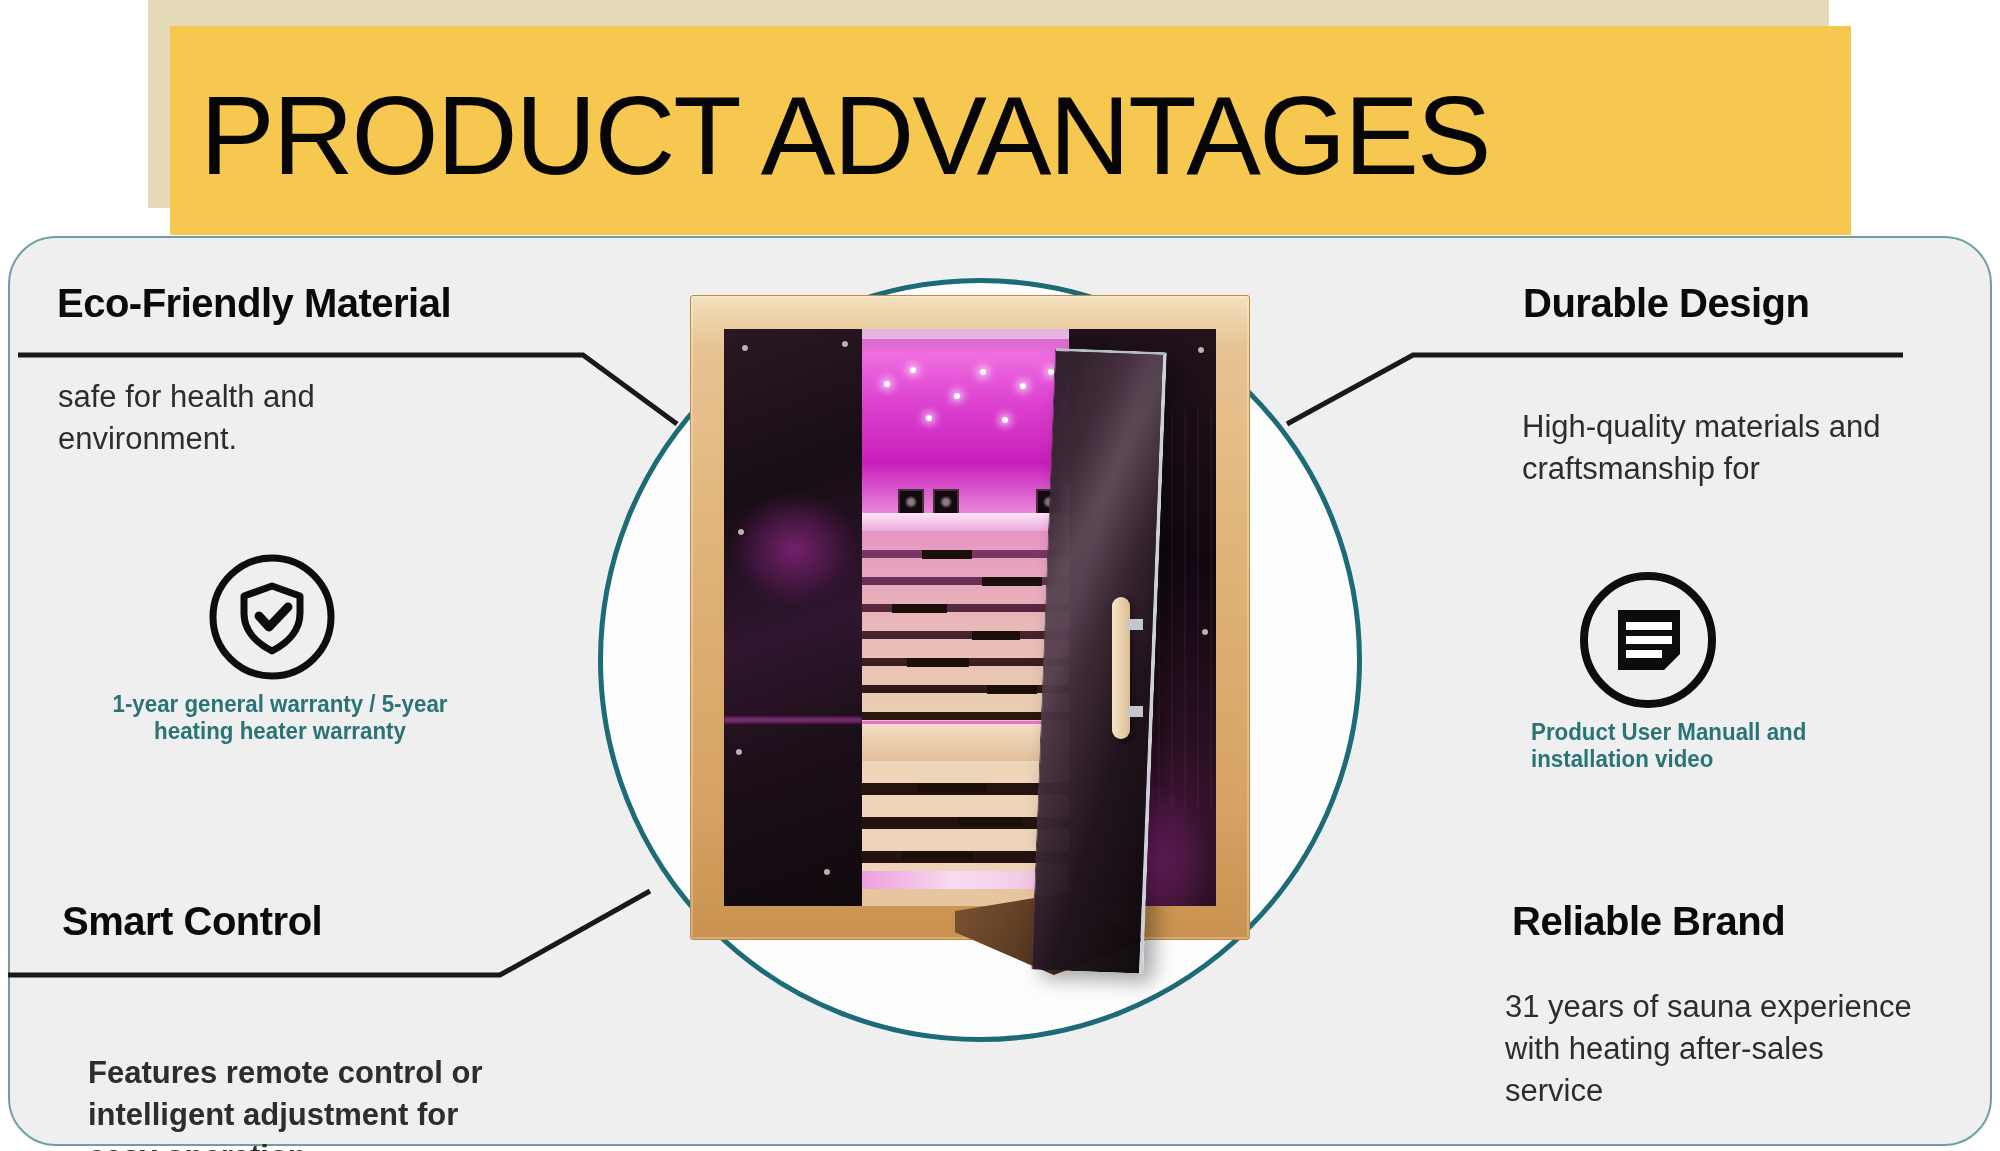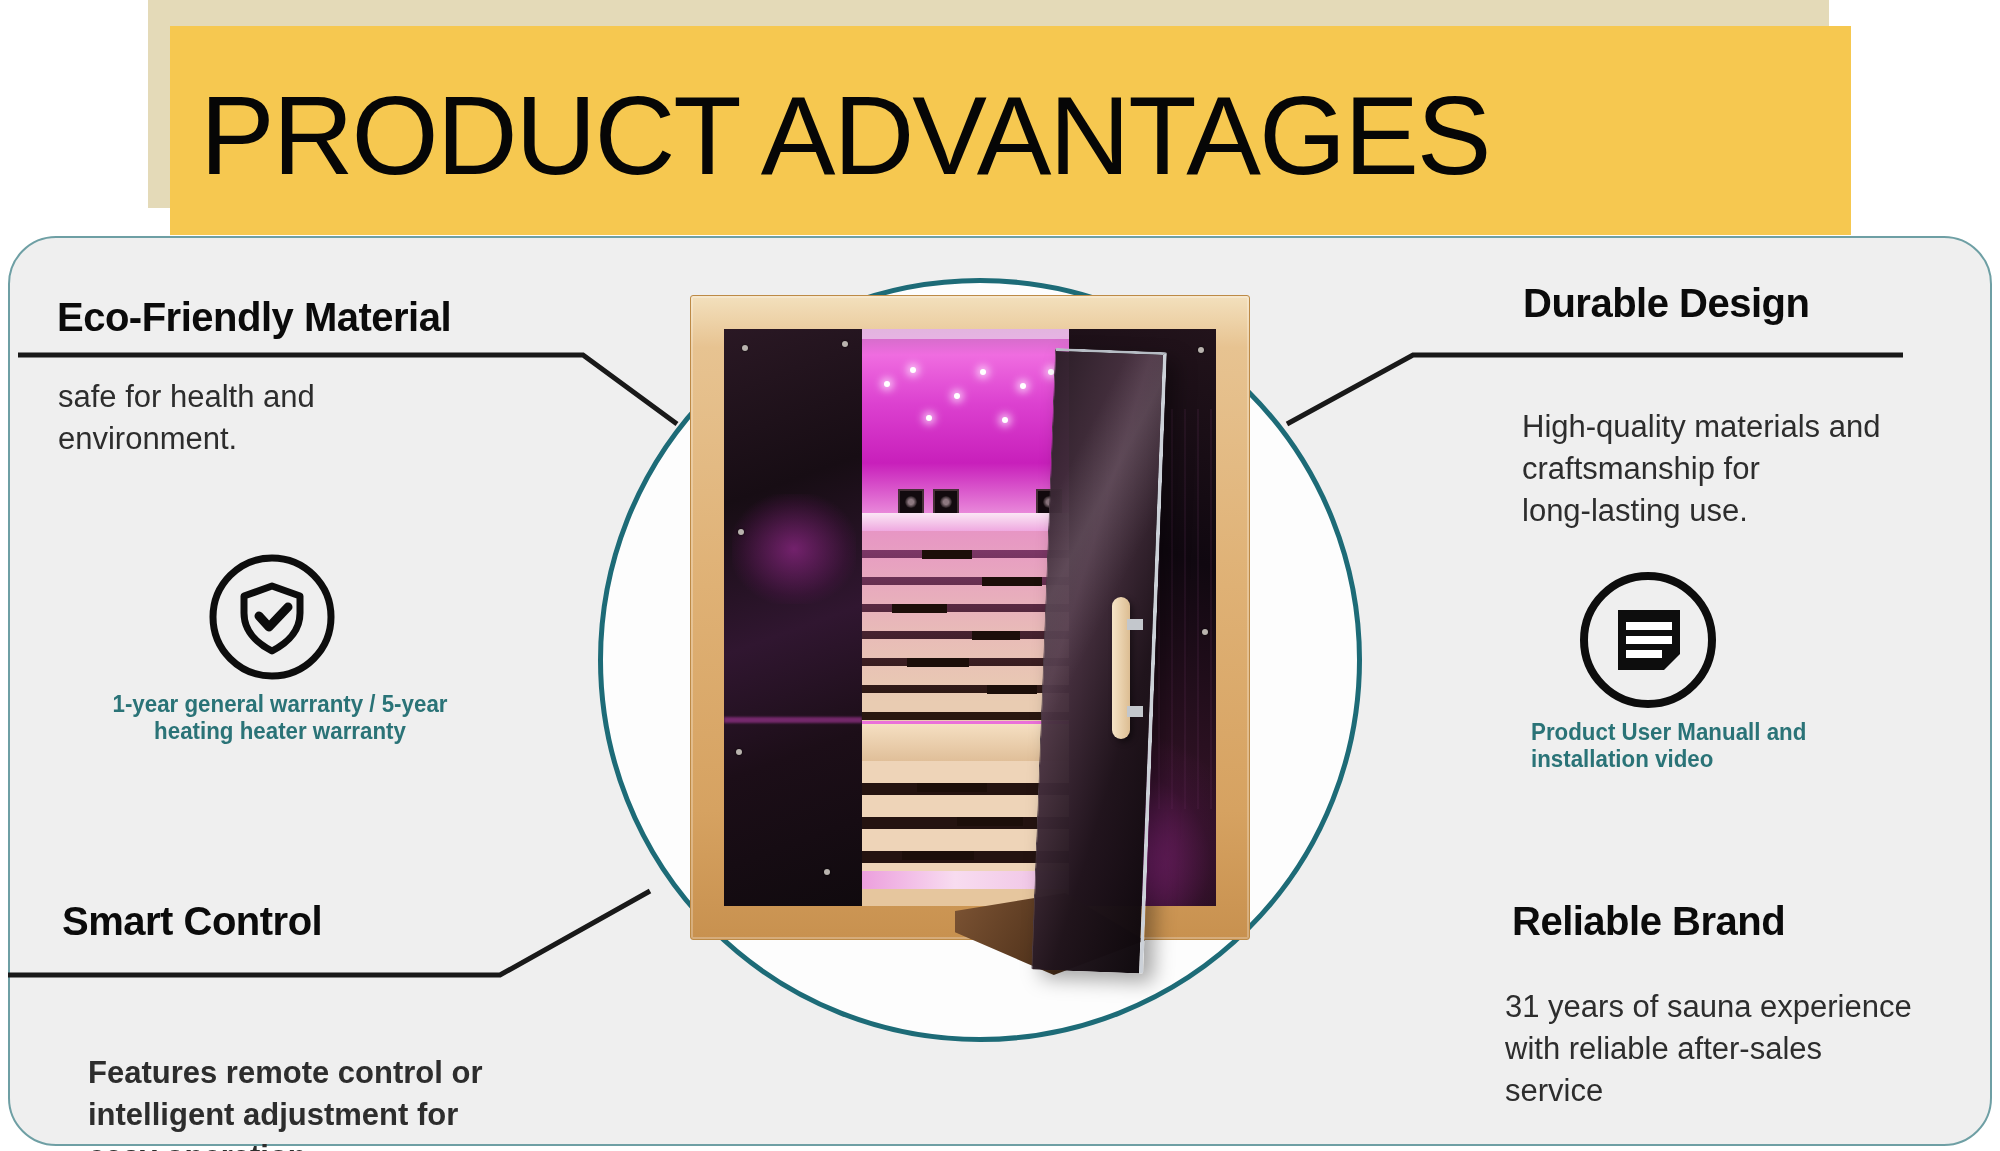--- a/index.html
+++ b/index.html
@@ -107,42 +107,41 @@
 <div class="title">PRODUCT ADVANTAGES</div>
 
 <div class="card"></div>
 
 <svg class="lines" width="2000" height="1151" viewBox="0 0 2000 1151">
   <polyline points="18,355 583,355 677,424" fill="none" stroke="#191919" stroke-width="5"></polyline>
   <polyline points="1903,355 1413,355 1287,424" fill="none" stroke="#191919" stroke-width="5"></polyline>
   <polyline points="8,975 500,975 650,891" fill="none" stroke="#191919" stroke-width="5"></polyline>
 </svg>
 
-<div class="h" style="left:57px;top:281px;margin-top:14px;">Eco-Friendly Material</div>
+<div class="h" style="left:57px;top:281px;">Eco-Friendly Material</div>
 <div class="body-text" style="left:58px;top:376px;">
   <div>safe for health and</div>
   <div>environment.</div>
 </div>
 <div class="icon-wrap" style="left:205px;top:550px;">
   <svg width="135" height="135" viewBox="0 0 135 135">
     <circle cx="67" cy="67" r="59" fill="none" stroke="#0d0d0d" stroke-width="7"></circle>
     <path d="M67 36 L95 46 v17 c0 19 -13 30 -28 38 c-15 -8 -28 -19 -28 -38 v-17 Z" fill="none" stroke="#0d0d0d" stroke-width="7" stroke-linejoin="round"></path>
     <polyline points="54,66 64,77 83,57" fill="none" stroke="#0d0d0d" stroke-width="9" stroke-linecap="round" stroke-linejoin="round"></polyline>
   </svg>
 </div>
 <div class="caption center" style="left:95px;top:690px;width:370px;">
   <div>1-year general warranty / 5-year</div>
   <div>heating heater warranty</div>
 </div>
 
 <div class="h" style="left:1523px;top:281px;">Durable Design</div>
 <div class="body-text" style="left:1522px;top:376px;margin-top:30px;">
   <div>High-quality materials and</div>
   <div>craftsmanship for</div>
-  <div>long-lasting use.</div>
 </div>
 <div class="icon-wrap" style="left:1576px;top:568px;">
   <svg width="145" height="145" viewBox="0 0 145 145">
     <circle cx="72" cy="72" r="64" fill="none" stroke="#0d0d0d" stroke-width="8"></circle>
     <path d="M42 42 h62 v44 l-16 16 h-46 Z" fill="#0d0d0d"></path>
     <rect x="50" y="54" width="46" height="8" fill="#ffffff"></rect>
     <rect x="50" y="68" width="46" height="8" fill="#ffffff"></rect>
     <rect x="50" y="82" width="36" height="8" fill="#ffffff"></rect>
   </svg>
 </div>
@@ -154,21 +153,21 @@
 <div class="h" style="left:62px;top:899px;">Smart Control</div>
 <div class="body-text" style="left:88px;top:1052px;font-weight:bold;">
   <div>Features remote control or</div>
   <div>intelligent adjustment for</div>
   <div>easy operation.</div>
 </div>
 
 <div class="h" style="left:1512px;top:899px;">Reliable Brand</div>
 <div class="body-text" style="left:1505px;top:986px;">
   <div>31 years of sauna experience</div>
-  <div>with reliable after-sales</div>
+  <div>with heating after-sales</div>
   <div>service</div>
 </div>
 
 <div class="circle"></div>
 <div class="sauna">
   <div class="s-frame"></div>
   <div class="s-inner">
     <div class="g-left">
       <div class="backglow"></div>
       <div class="floorline"></div>

